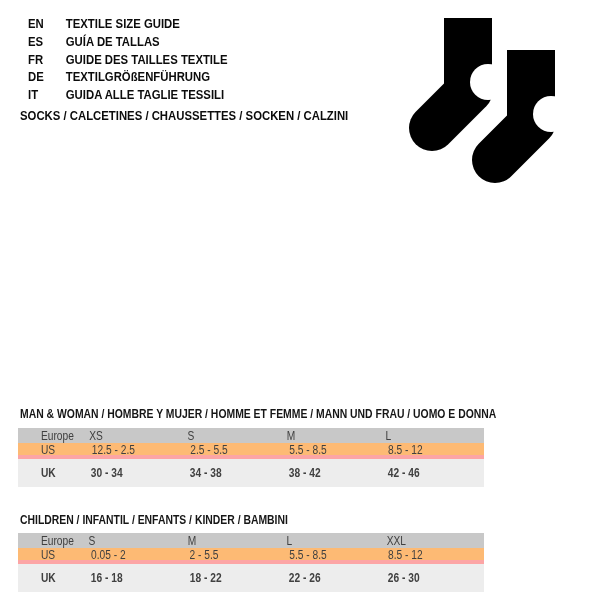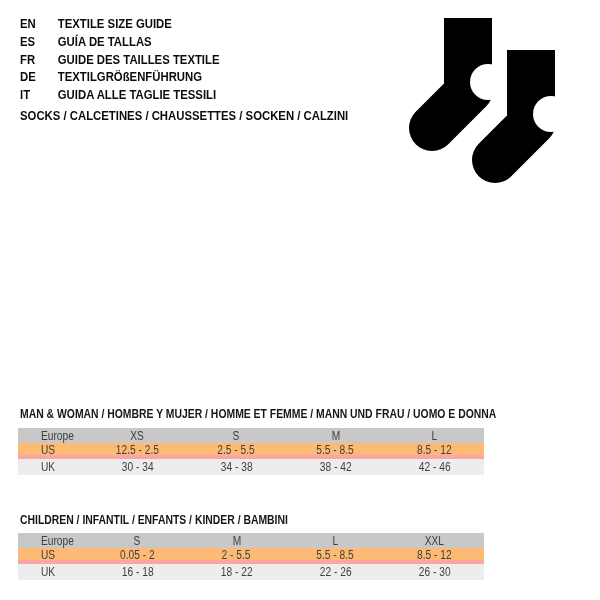--- a/index.html
+++ b/index.html
@@ -1,21 +1,21 @@
 <!DOCTYPE html>
 <html><head>
 <meta charset="utf-8">
 <style>
   html,body { margin:0; padding:0; background:#ffffff; }
   .canvas {
     position:relative; width:600px; height:600px; background:#ffffff;
     font-family:"Liberation Sans", sans-serif; color:#111; overflow:hidden;
   }
   
-  .lang-list { position:absolute; left:20px; top:15px; }
+  .lang-list { position:absolute; left:28px; top:15px; }
   .lang-row {
     height:17.75px; line-height:17.75px; font-weight:bold; font-size:13.5px;
     white-space:nowrap; transform:scaleX(0.84); transform-origin:0 50%;
     display:flex; color:#0c0c0c;
   }
   .lang-code { width:45px; flex:0 0 45px; }
   
   .category {
     position:absolute; left:20px; top:107px; height:17.75px; line-height:17.75px;
     font-weight:bold; font-size:13.5px; white-space:nowrap;
@@ -25,22 +25,22 @@
   .sock-svg { position:absolute; left:400px; top:0; }
   
   .tbl-title {
     position:absolute; left:20px; font-weight:bold; font-size:13px; line-height:14px;
     white-space:nowrap; transform:scaleX(0.80); transform-origin:0 50%; color:#161616;
   }
   .tbl { position:absolute; left:18px; width:466px; }
   .tr { display:grid; grid-template-columns:70px 99px 99px 99px 99px; align-items:center; }
   .tr.head { background:#c8c8c8; height:15px; color:#383838; }
   .tr.us   { background:#fdba74; height:16px; border-bottom:4px solid #fca5a5; box-sizing:border-box; }
-  .tr.uk   { background:#ededed; height:16px; }
-  .td { text-align:center; font-size:12px; color:#404040; overflow:visible; }
+  .tr.uk   { background:#ededed; height:28px;font-weight:bold; }
+  .td { text-align:left; font-size:12px; color:#404040; overflow:visible; }
   .td.first { text-align:left; padding-left:23px; }
   .cx { display:inline-block; transform:scaleX(0.85); transform-origin:50% 50%; white-space:nowrap; }
   .cxl { display:inline-block; transform:scaleX(0.85); transform-origin:0 50%; white-space:nowrap; }
 </style>
 </head>
 <body>
 
 <div class="canvas">
 
   <div class="lang-list">

